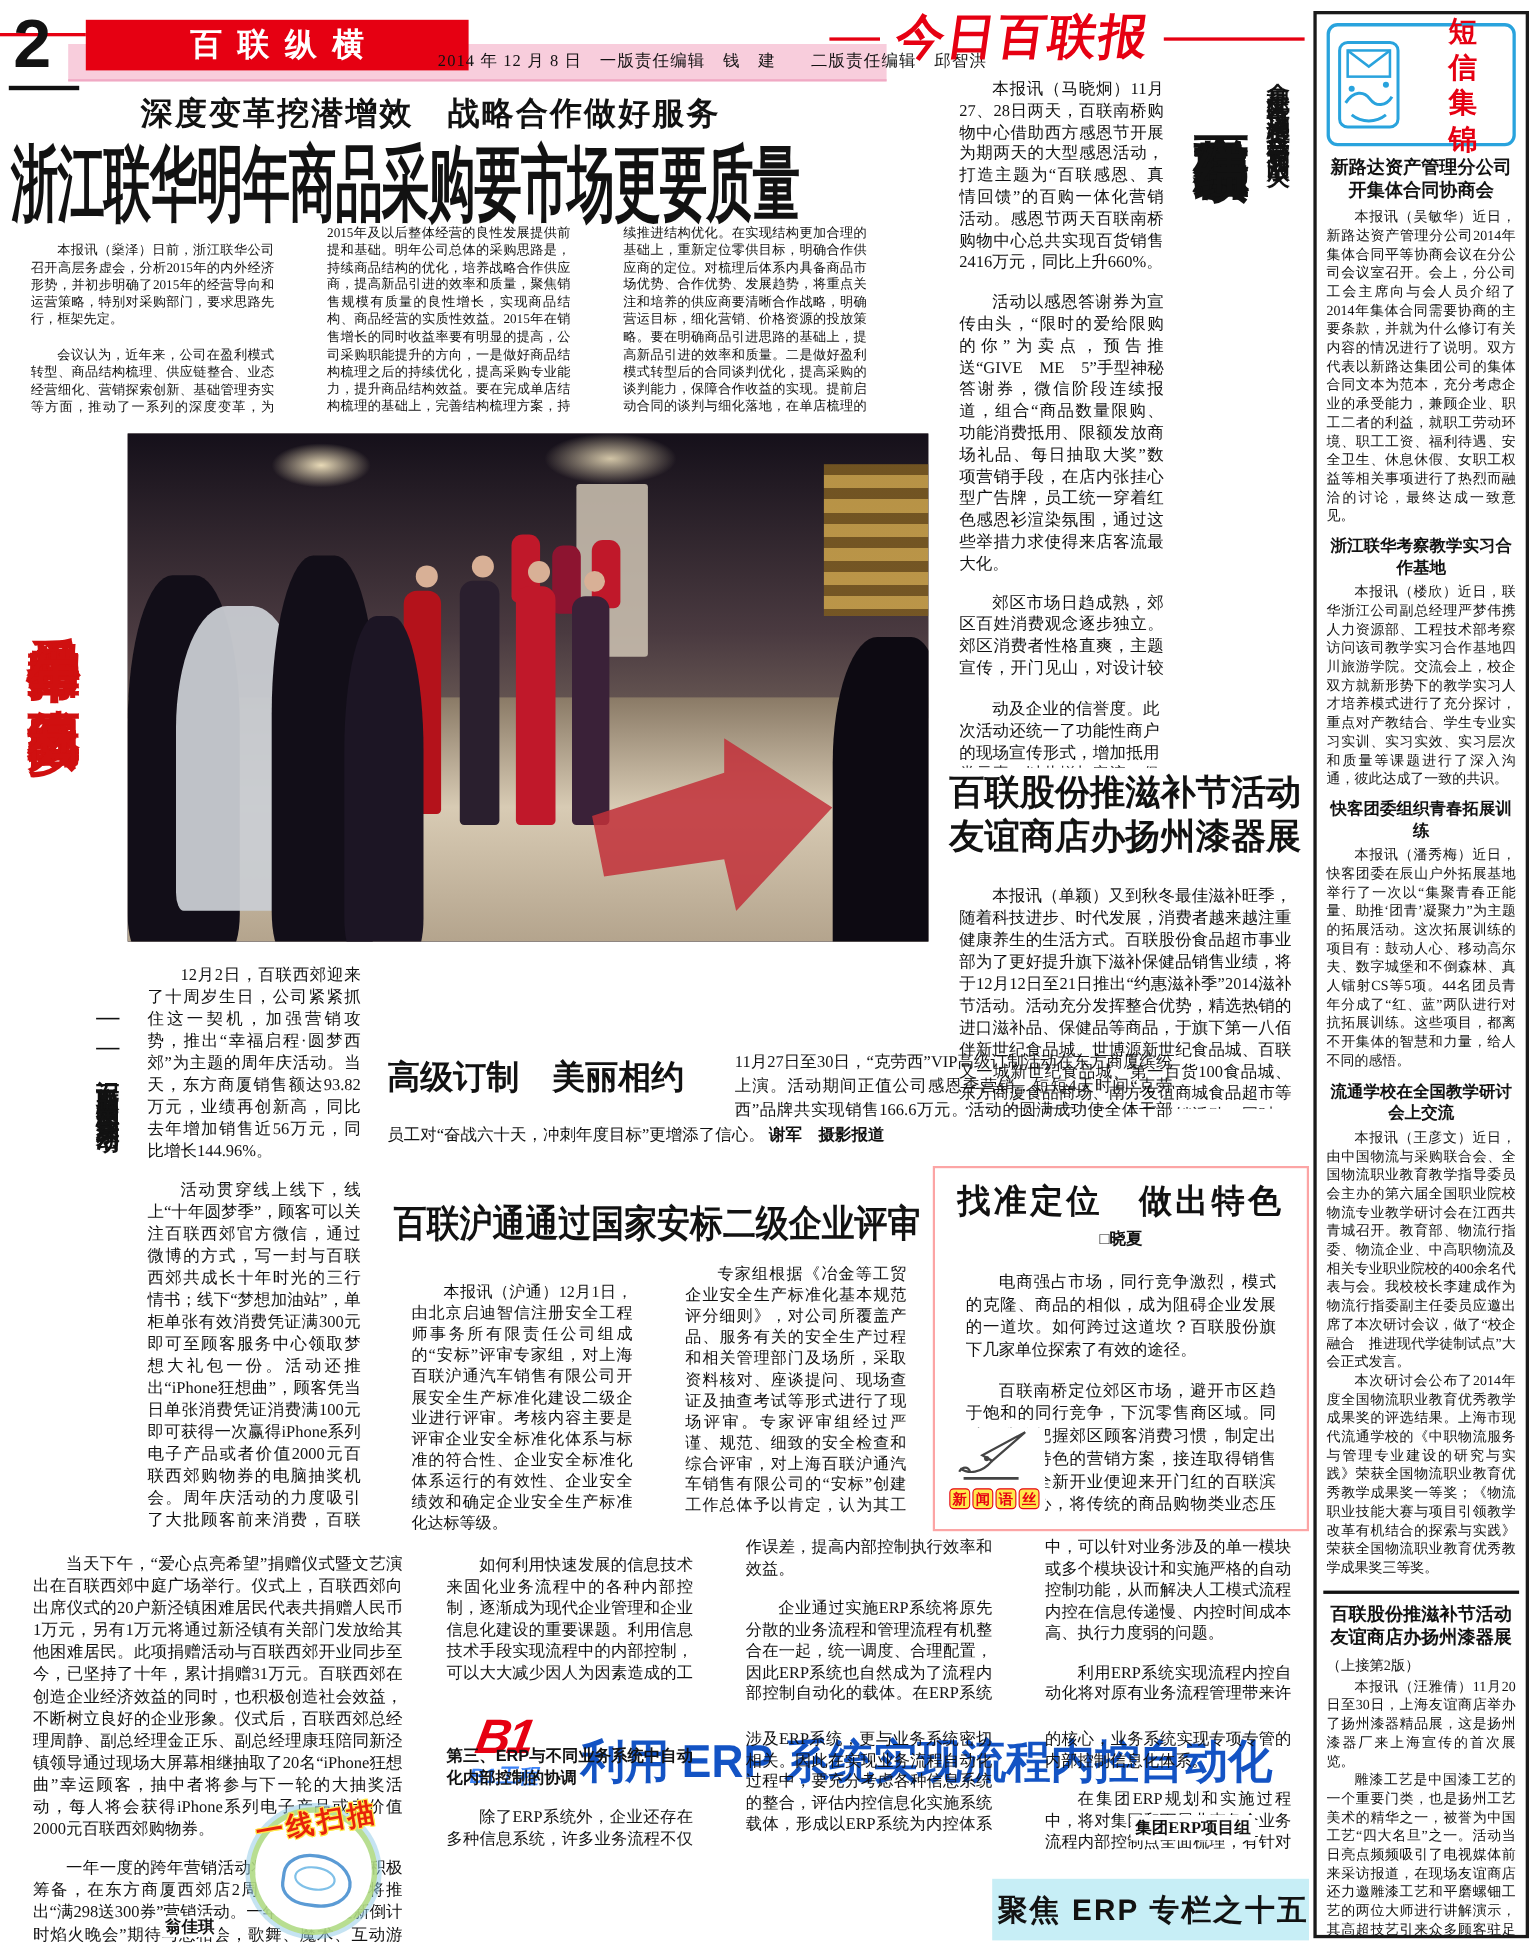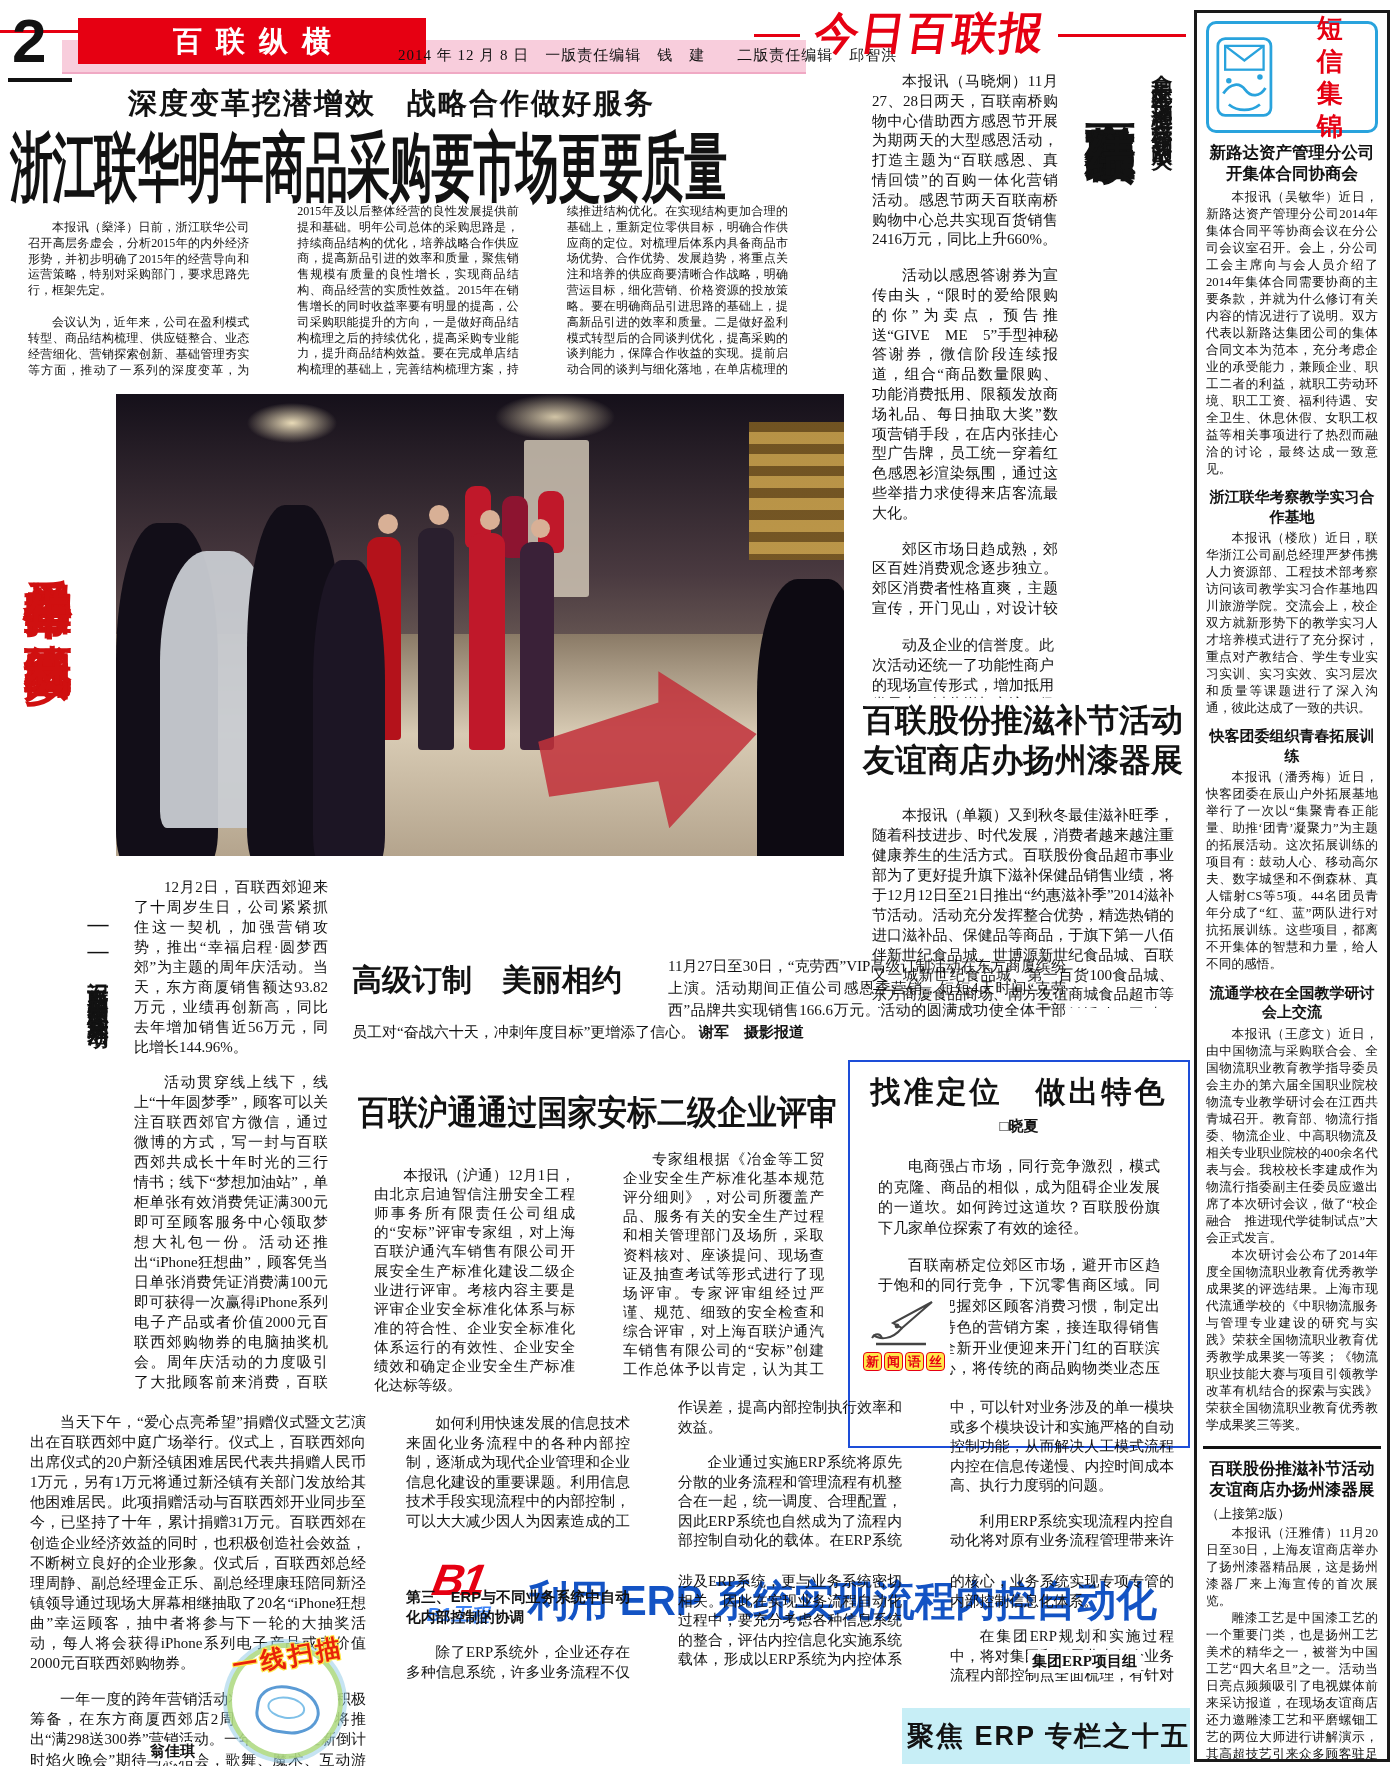--- a/index.html
+++ b/index.html
@@ -77,21 +77,21 @@
   #xj-body2{left:14px;top:1396px;width:368px;height:370px;font-size:15px;line-height:1.34;}
   #xj-signature{left:146px;top:1742px;font:bold 15px "Liberation Serif",serif;background:#fff;padding:0 4px;}
 
   
   #ht-headline{left:358px;top:1090px;font:900 34px "Liberation Serif",serif;white-space:nowrap;
      transform:scaleX(.88);transform-origin:0 0;}
   #ht-body{left:358px;top:1150px;width:482px;height:246px;column-count:2;column-gap:16px;
      font-size:14.6px;line-height:1.31;}
 
   
-  #focus-box{left:848px;top:1060px;width:342px;height:388px;border:2px solid #1d4ed8;box-sizing:border-box;
+  #focus-box{left:848px;top:1060px;width:342px;height:332px;border:2px solid #fca5a5;box-sizing:border-box;
      padding:8px 12px;background:#fff;}
   .fb-head{font:900 30px "Liberation Serif",serif;text-align:center;letter-spacing:3px;margin:2px 0 4px;}
   .fb-byline{text-align:center;font:bold 15px "Liberation Serif",serif;margin:0 0 4px;}
   .fb-body{font-size:15px;line-height:1.38;height:236px;overflow:hidden;text-align:justify;}
   #news-badge{left:858px;top:1298px;width:92px;height:84px;background:#fff;text-align:center;}
   .nb-chars span{display:inline-block;width:17px;height:17px;background:#ffe84a;border:1px solid #e60012;
      border-radius:4px;color:#e60012;font:bold 13px/17px "Liberation Sans",sans-serif;margin:0 1px;}
 
   
   #erp-top{left:390px;top:1398px;width:800px;height:158px;column-count:3;column-gap:16px;

